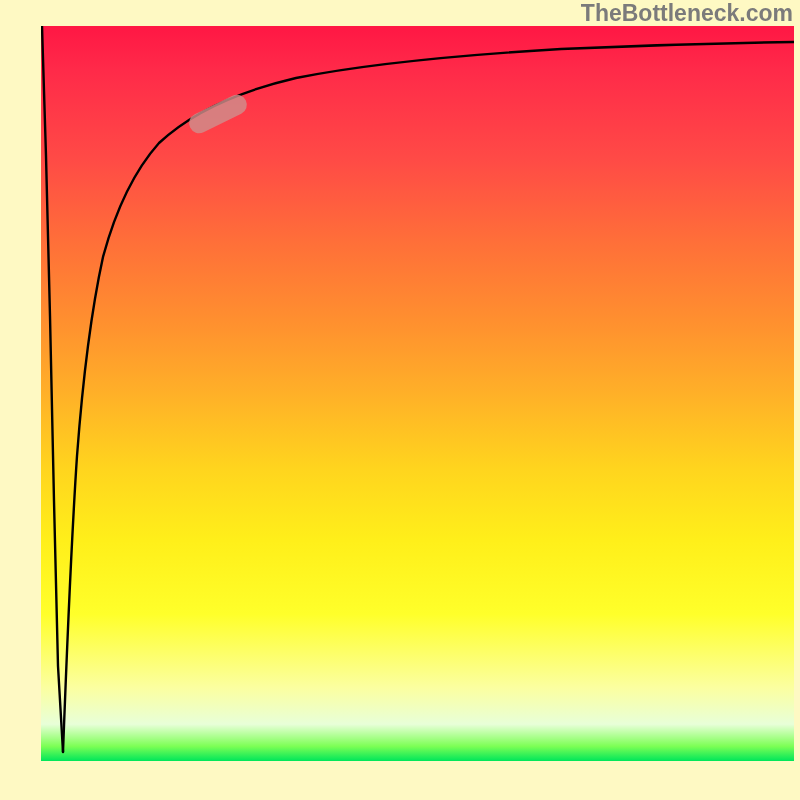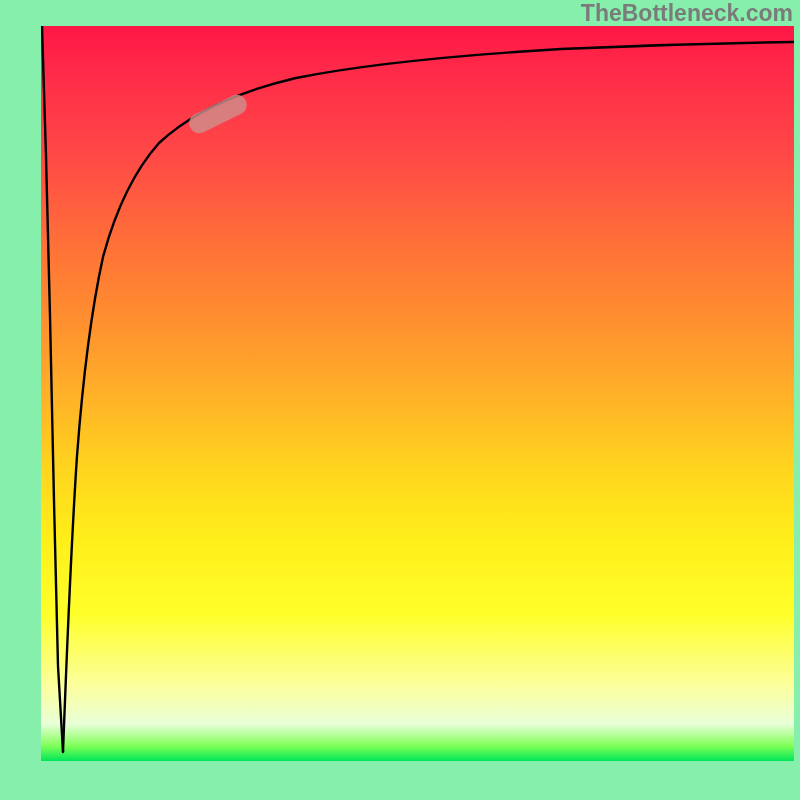--- a/index.html
+++ b/index.html
@@ -9,21 +9,21 @@
     height: 800px;
     background: #000;
     overflow: hidden;
   }
   .frame {
     position: absolute;
     left: 0;
     top: 0;
     width: 800px;
     height: 800px;
-    background: #86efac;
+    background: #fef9c3;
   }
   .plot {
     position: absolute;
     left: 41px;
     top: 26px;
     width: 753px;
     height: 735px;
     background: linear-gradient(to bottom,
       #ff1744 0%,
       #ff2a49 6%,

